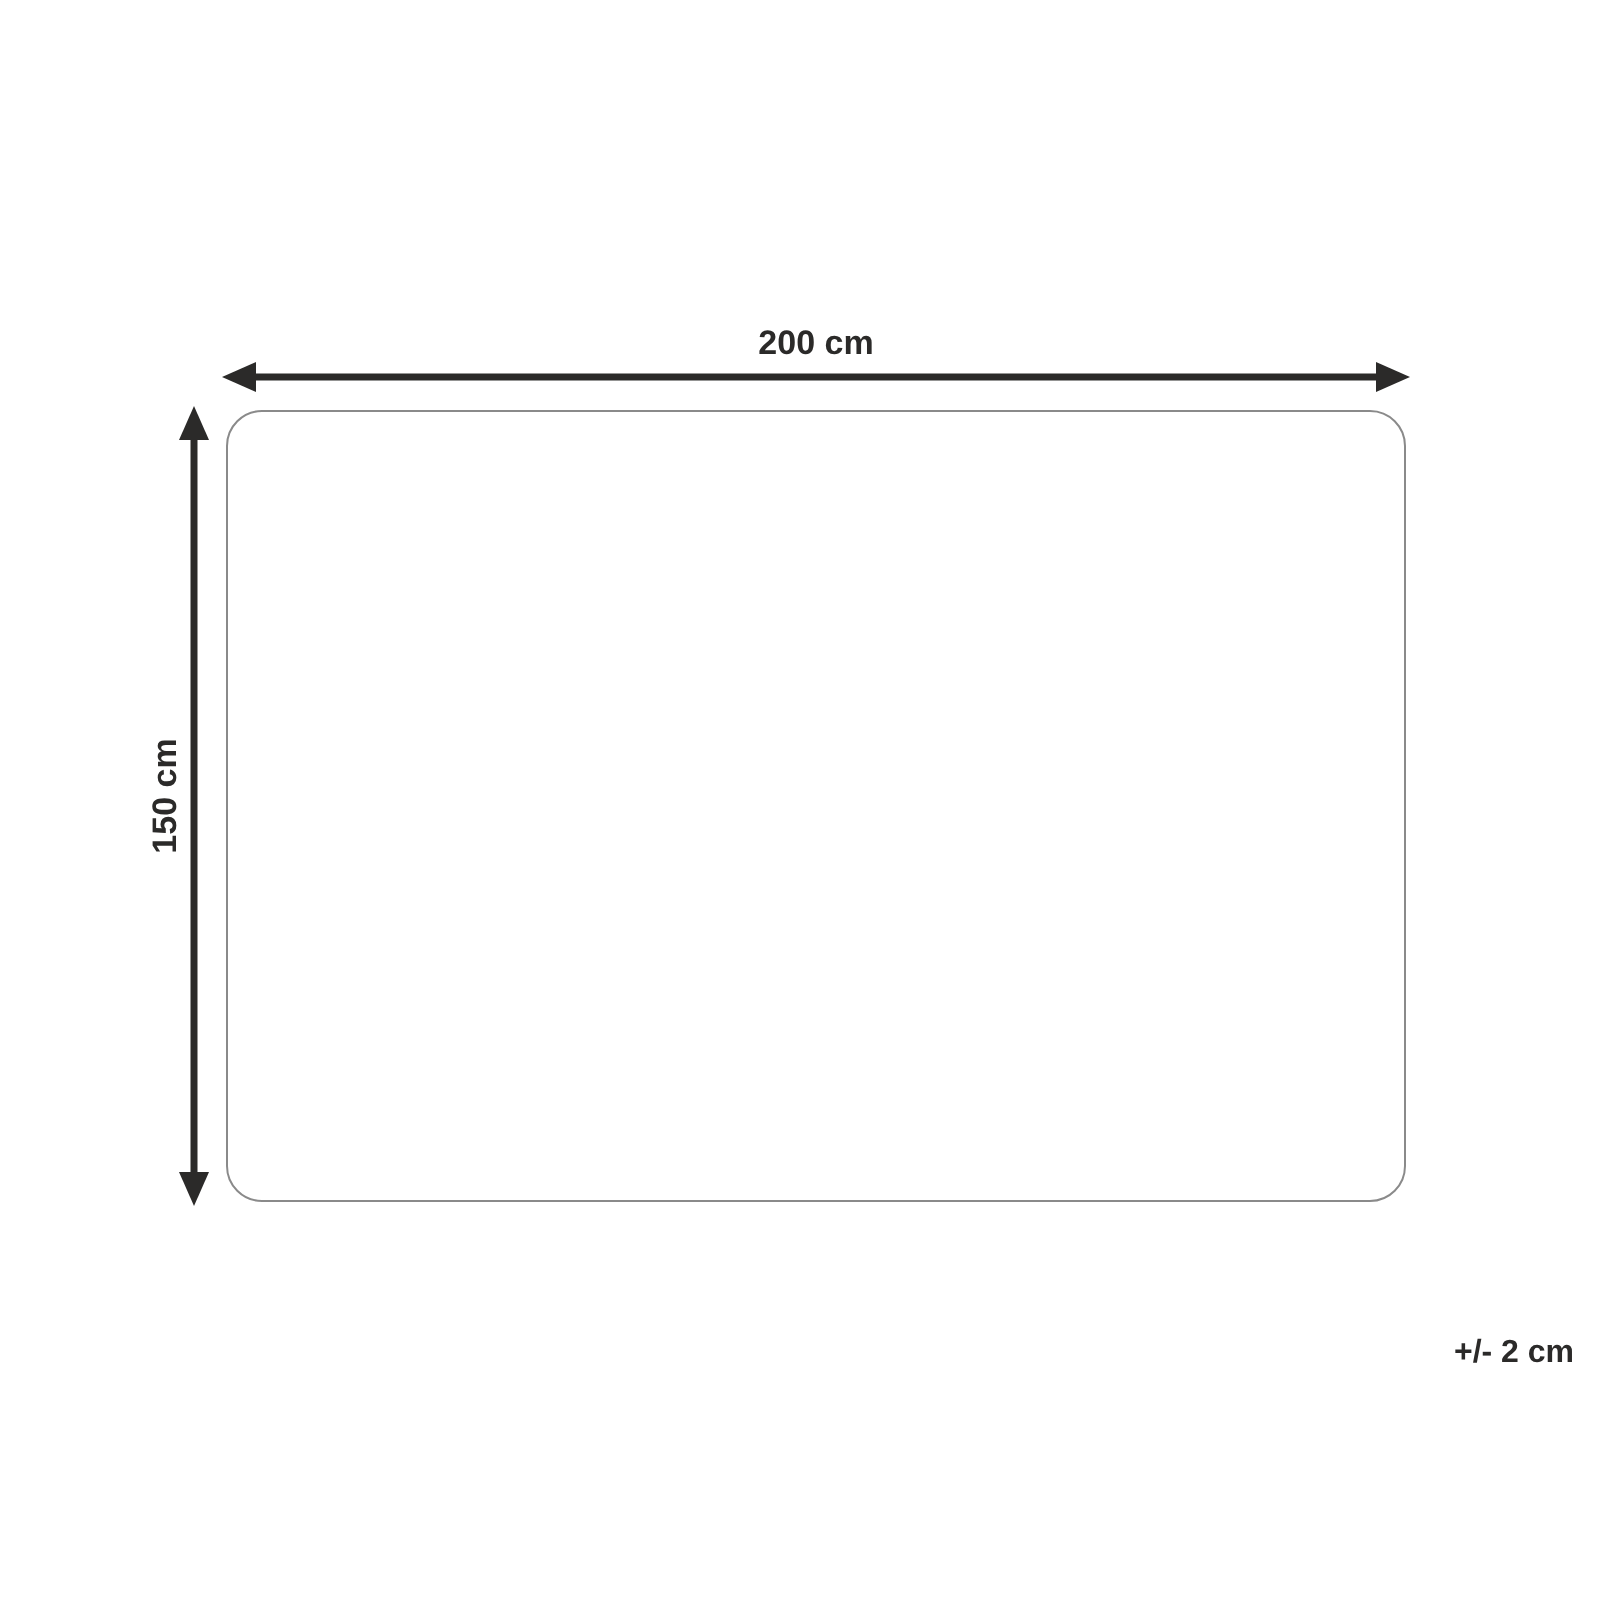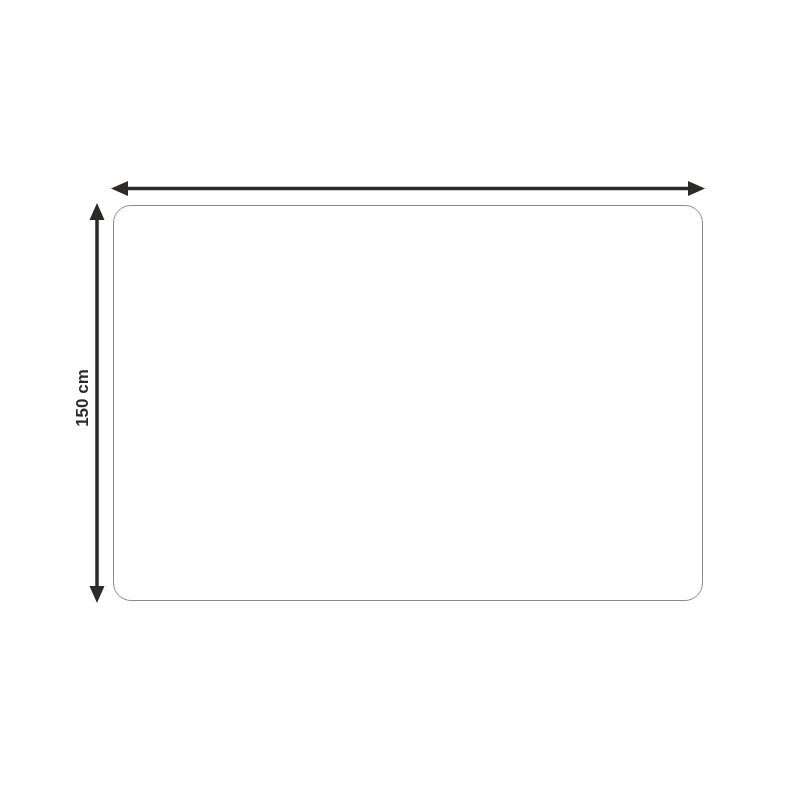--- a/index.html
+++ b/index.html
@@ -69,17 +69,19 @@
     <polygon points="3,8.5 20,1 20,16" fill="currentColor"></polygon>
     <polygon points="597,8.5 580,1 580,16" fill="currentColor"></polygon>
   </svg>
 
   <svg class="arrow-svg arrow-v" viewBox="0 0 18 406" xmlns="http://www.w3.org/2000/svg">
     <line x1="9" y1="16" x2="9" y2="390" stroke="currentColor" stroke-width="3.5"></line>
     <polygon points="9,3 1.5,20 16.5,20" fill="currentColor"></polygon>
     <polygon points="9,403 1.5,386 16.5,386" fill="currentColor"></polygon>
   </svg>
 
+  <div class="dim-label width-label">200 cm</div>
 
   <div class="dim-label height-label">150 cm</div>
 
+  <div class="dim-label tolerance-label">+/- 2 cm</div>
 
 </div>
 
 </body></html>

